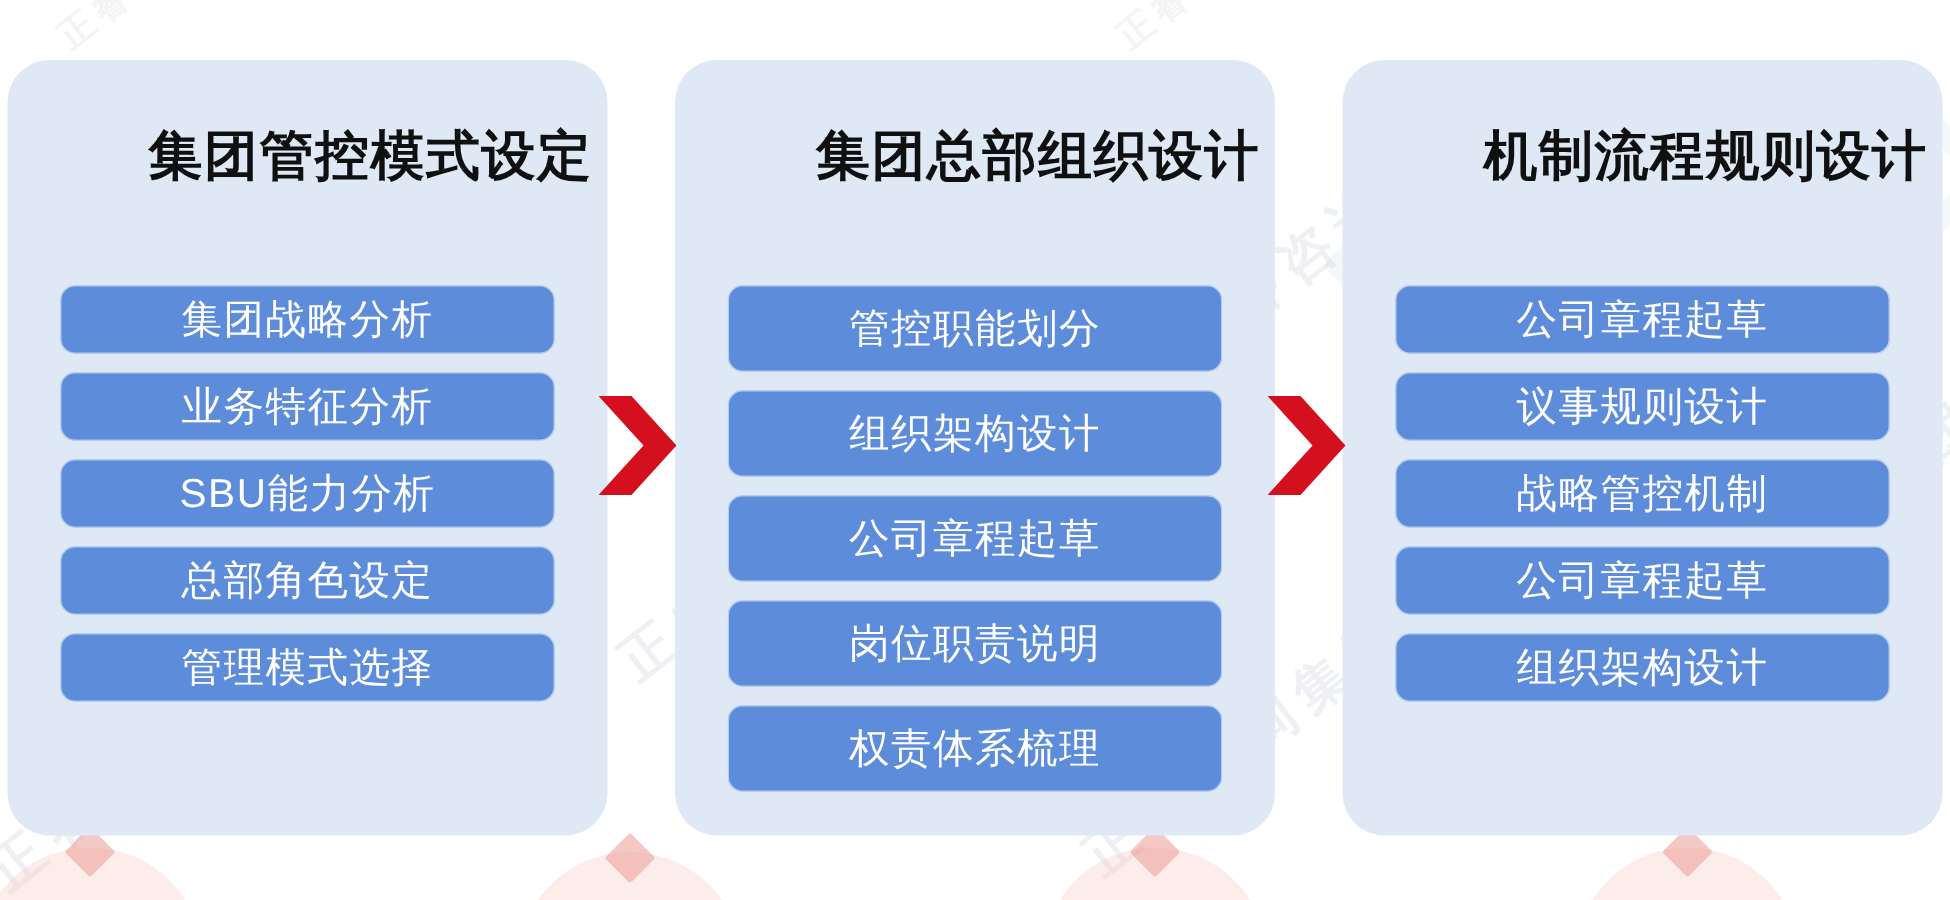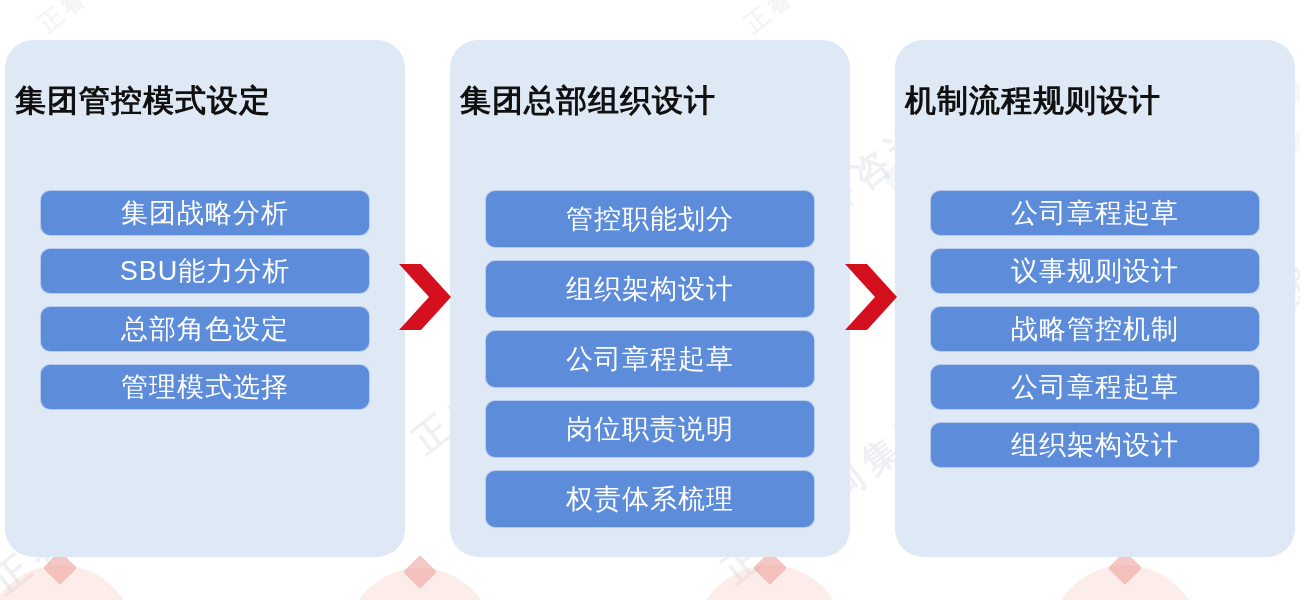--- a/index.html
+++ b/index.html
@@ -30,22 +30,22 @@
   }
 
   
   .panel{
     position:absolute;top:40px;width:400px;height:517px;z-index:1;
     background:var(--panel_bg,#DEE9F5);border-radius:28px;
   }
   #panel-1{left:5px;} #panel-2{left:450px;font-family:Liberation Serif, serif;} #panel-3{left:895px;}
 
   .panel-title{
-    margin:40px 10px 0;text-align:left;
-    font-size:31px;font-weight:800;letter-spacing:1px;
+    margin:40px 10px 0;text-align:right;
+    font-size:36px;font-weight:800;letter-spacing:1px;
     color:var(--title_text,#101010);
   }
   .btn-list{
     position:absolute;top:150px;left:35px;width:330px;
     display:flex;flex-direction:column;gap:12px;
   }
   .btn{
     height:46px;border-radius:10px;
     background:var(--button_bg,#5D8CDA);
     border:1px solid rgba(255,255,255,0.55);
@@ -87,20 +87,21 @@
   <div class="wm wm-circle" style="left:1050px;top:565px;"></div>
   <div class="wm wm-peak" style="left:48px;top:556px;"></div>
   <div class="wm wm-peak" style="left:408px;top:560px;"></div>
   <div class="wm wm-peak" style="left:758px;top:556px;"></div>
   <div class="wm wm-peak" style="left:1113px;top:556px;"></div>
 
   <section class="panel" id="panel-1">
     <h2 class="panel-title">集团管控模式设定</h2>
     <div class="btn-list">
       <div class="btn">集团战略分析</div>
+      <div class="btn">业务特征分析</div>
       <div class="btn">SBU能力分析</div>
       <div class="btn">总部角色设定</div>
       <div class="btn">管理模式选择</div>
     </div>
   </section>
 
   <svg class="arrow" id="arrow-1" viewBox="0 0 52 66">
     <polygon points="0,0 22,0 52,33 22,66 0,66 30,33" fill="#D5101E"></polygon>
   </svg>
 

